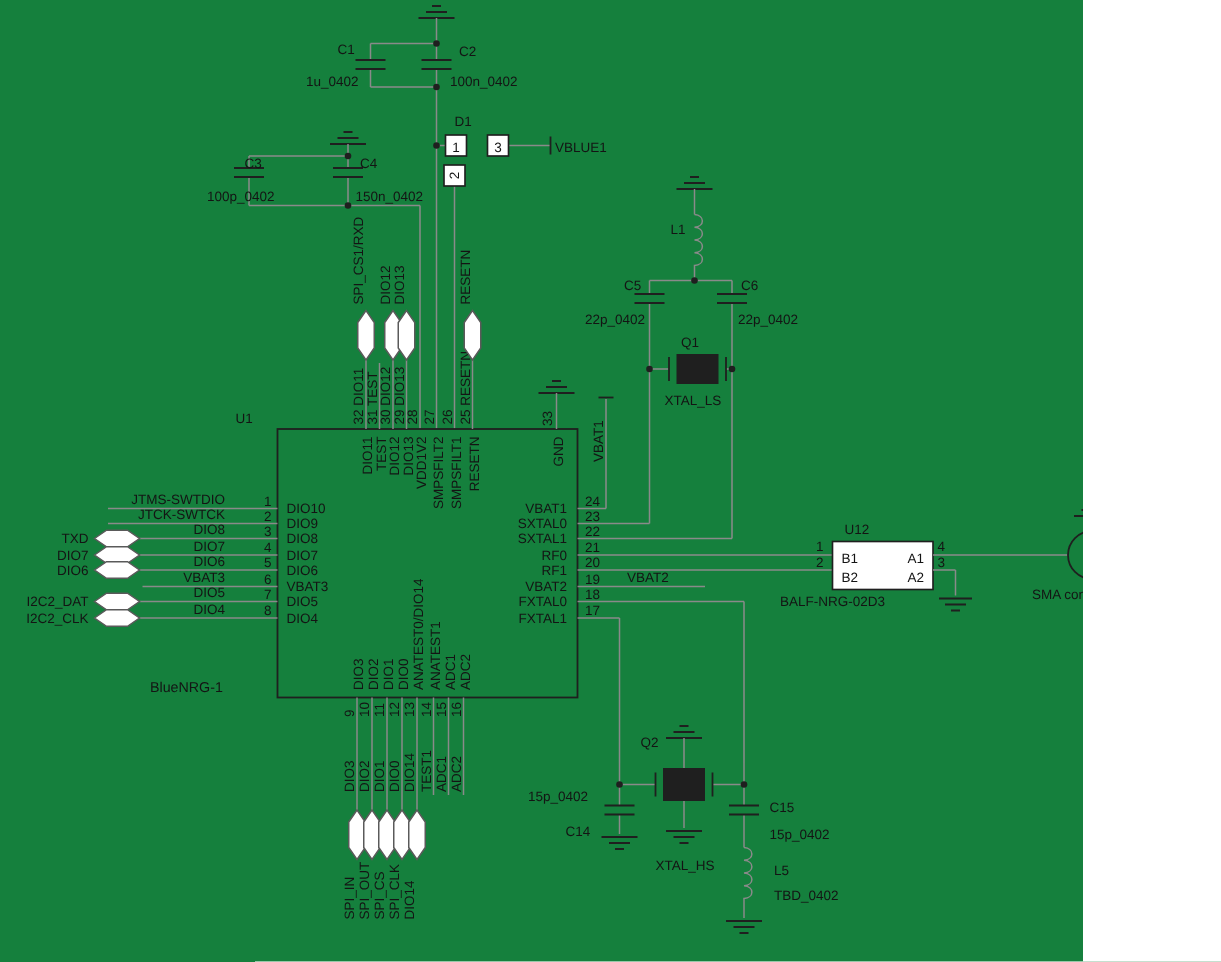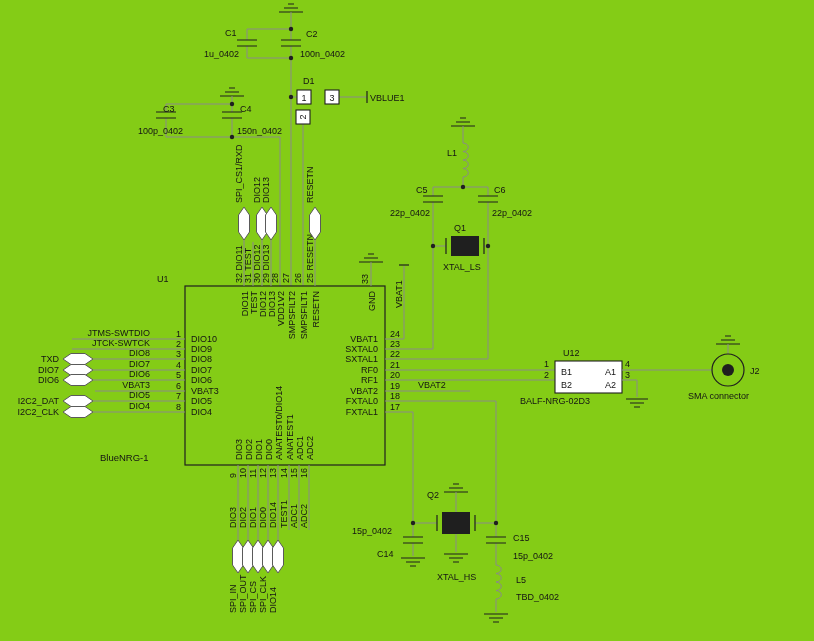--- a/index.html
+++ b/index.html
@@ -1,16 +1,16 @@
 <!DOCTYPE html>
 <html><head>
 <meta charset="utf-8">
 <style>
   html,body{margin:0;padding:0;background:#ffffff;}
-  .canvas{position:relative;width:814px;height:641px;background:#84cc16;overflow:hidden;
+  .canvas{position:relative;width:722px;height:641px;background:#15803d;overflow:hidden;
           font-family:"Liberation Sans","DejaVu Sans",sans-serif;}
   svg{display:block;}
   svg text{fill:#141414;font-size:9px;font-family:"Liberation Sans","DejaVu Sans",sans-serif;}
   .w{stroke:#8a8a8a;stroke-width:1;fill:none;}
   .s{stroke:#1f1f1f;stroke-width:1.2;fill:none;}
   .box{stroke:#1f1f1f;stroke-width:1.1;fill:#ffffff;}
   .blk{fill:#1f1f1f;stroke:none;}
   .dia{stroke:#5a5a5a;stroke-width:1;fill:#ffffff;}
   .big{font-size:9.5px;}
 </style>

